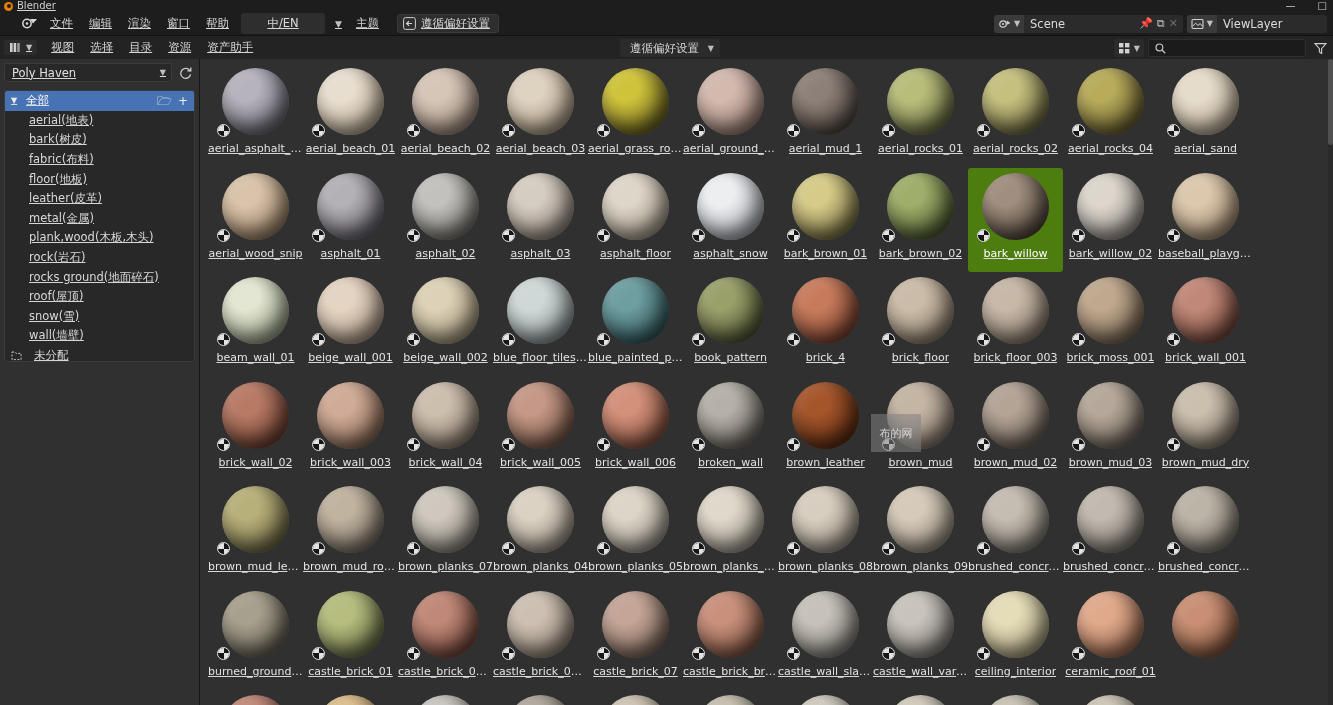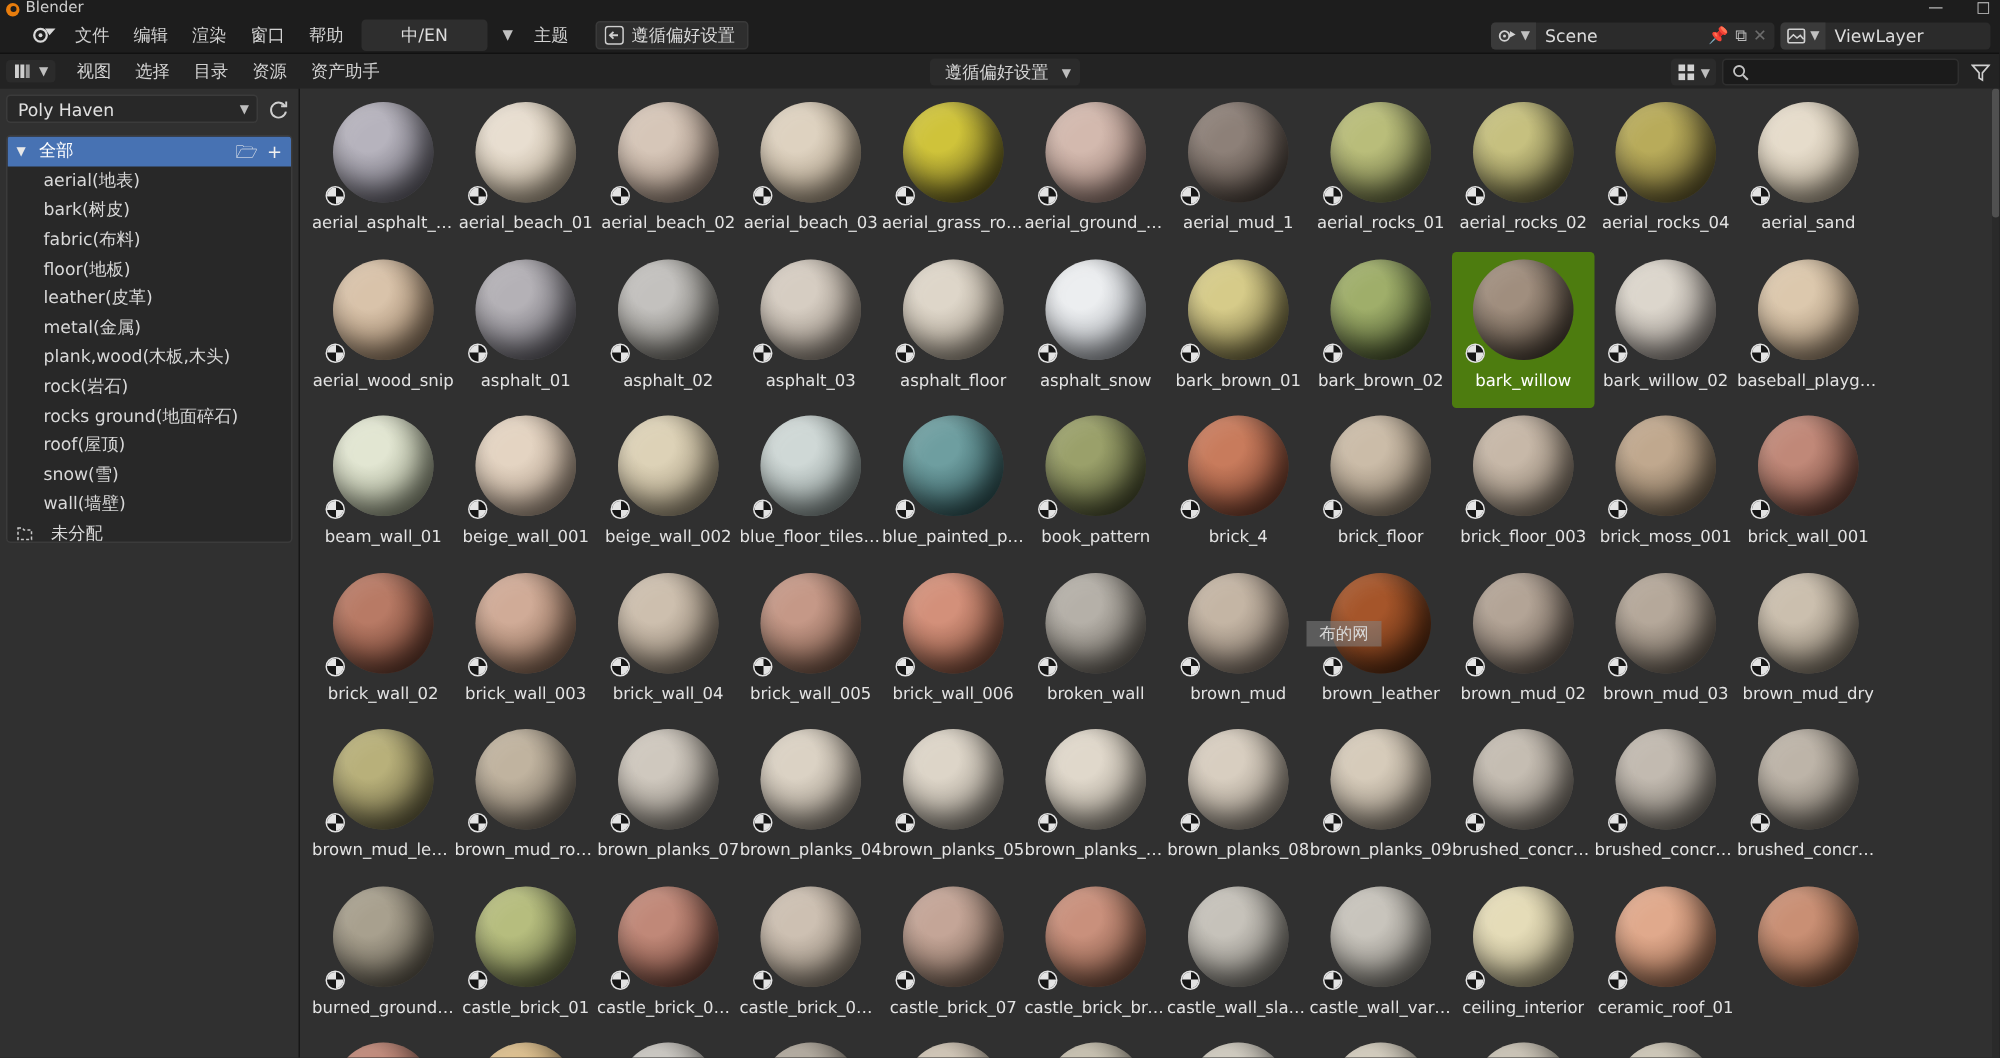--- a/index.html
+++ b/index.html
@@ -4,21 +4,21 @@
 <style>
   * { box-sizing: border-box; margin:0; padding:0; }
   html, body {
     width:1333px; height:705px;
     background:#181818;
     font-family:"DejaVu Sans","Liberation Sans",sans-serif;
     font-size:11.5px;
     color:#d6d6d6;
     overflow:hidden;
   }
-  .app { position:relative; width:1333px; height:705px; }
+  .app { position:relative; width:1333px; height:705px;text-decoration:underline; }
 
   
   .titlebar {
     height:12px; background:#1d1d1d; display:flex; align-items:center;
     padding-left:4px; position:relative;
   }
   .titlebar .wlogo{ width:9px; height:9px; border-radius:50%;
     background:#e87d0d; display:inline-block; margin-right:4px; position:relative;}
   .titlebar .wlogo:after{ content:""; position:absolute; left:2.5px; top:2px;
     width:4px;height:4px;border-radius:50%;background:#1d1d1d;}
@@ -153,21 +153,21 @@
     background:#e3e3e3;
   }
   .cell .name{
     margin-top:7px; font-size:11px; color:#e2e2e2; white-space:nowrap;
     max-width:95px; overflow:hidden; text-overflow:ellipsis; text-align:center;
   }
   .cell.selected .name{ color:#ffffff; }
 
   
   .watermark{
-    position:absolute; left:671px; top:355px; width:50px; height:17px;
+    position:absolute; left:671px; top:355px; width:50px; height:38px;
     background:rgba(130,130,130,.55); color:#d8d8d8; font-size:11px;
     display:flex; align-items:center; justify-content:center; letter-spacing:0;text-align:right;
   }
   
   .vscroll{
     position:absolute; right:0; top:0; width:5px; height:658px; background:#2a2a2a;
   }
   .vscroll .knob{ position:absolute; top:0; left:0; width:5px; height:86px;
      background:#505050; border-radius:3px;}
   svg{ display:block; }
@@ -589,30 +589,30 @@
             </div>
             <div class="name">brick_wall_006</div>
           </div>
           <div class="cell">
             <div class="thumb" style="background: radial-gradient(circle at 34% 28%, rgb(181, 176, 168) 0%, rgb(181, 176, 168) 22%, rgb(111, 106, 98) 78%, rgb(111, 106, 98) 100%);">
               <div class="badge"></div>
             </div>
             <div class="name">broken_wall</div>
           </div>
           <div class="cell">
+            <div class="thumb" style="background: radial-gradient(circle at 34% 28%, rgb(165, 85, 42) 0%, rgb(165, 85, 42) 22%, rgb(93, 45, 18) 78%, rgb(93, 45, 18) 100%);">
+              <div class="badge"></div>
+            </div>
+            <div class="name">brown_leather</div>
+          </div>
+          <div class="cell">
             <div class="thumb" style="background: radial-gradient(circle at 34% 28%, rgb(196, 181, 164) 0%, rgb(196, 181, 164) 22%, rgb(131, 118, 106) 78%, rgb(131, 118, 106) 100%);">
               <div class="badge"></div>
             </div>
             <div class="name">brown_mud</div>
-          </div>
-          <div class="cell">
-            <div class="thumb" style="background: radial-gradient(circle at 34% 28%, rgb(165, 85, 42) 0%, rgb(165, 85, 42) 22%, rgb(93, 45, 18) 78%, rgb(93, 45, 18) 100%);">
-              <div class="badge"></div>
-            </div>
-            <div class="name">brown_leather</div>
           </div>
           <div class="cell">
             <div class="thumb" style="background: radial-gradient(circle at 34% 28%, rgb(179, 164, 150) 0%, rgb(179, 164, 150) 22%, rgb(110, 98, 88) 78%, rgb(110, 98, 88) 100%);">
               <div class="badge"></div>
             </div>
             <div class="name">brown_mud_02</div>
           </div>
           <div class="cell">
             <div class="thumb" style="background: radial-gradient(circle at 34% 28%, rgb(181, 168, 154) 0%, rgb(181, 168, 154) 22%, rgb(111, 101, 90) 78%, rgb(111, 101, 90) 100%);">
               <div class="badge"></div>

